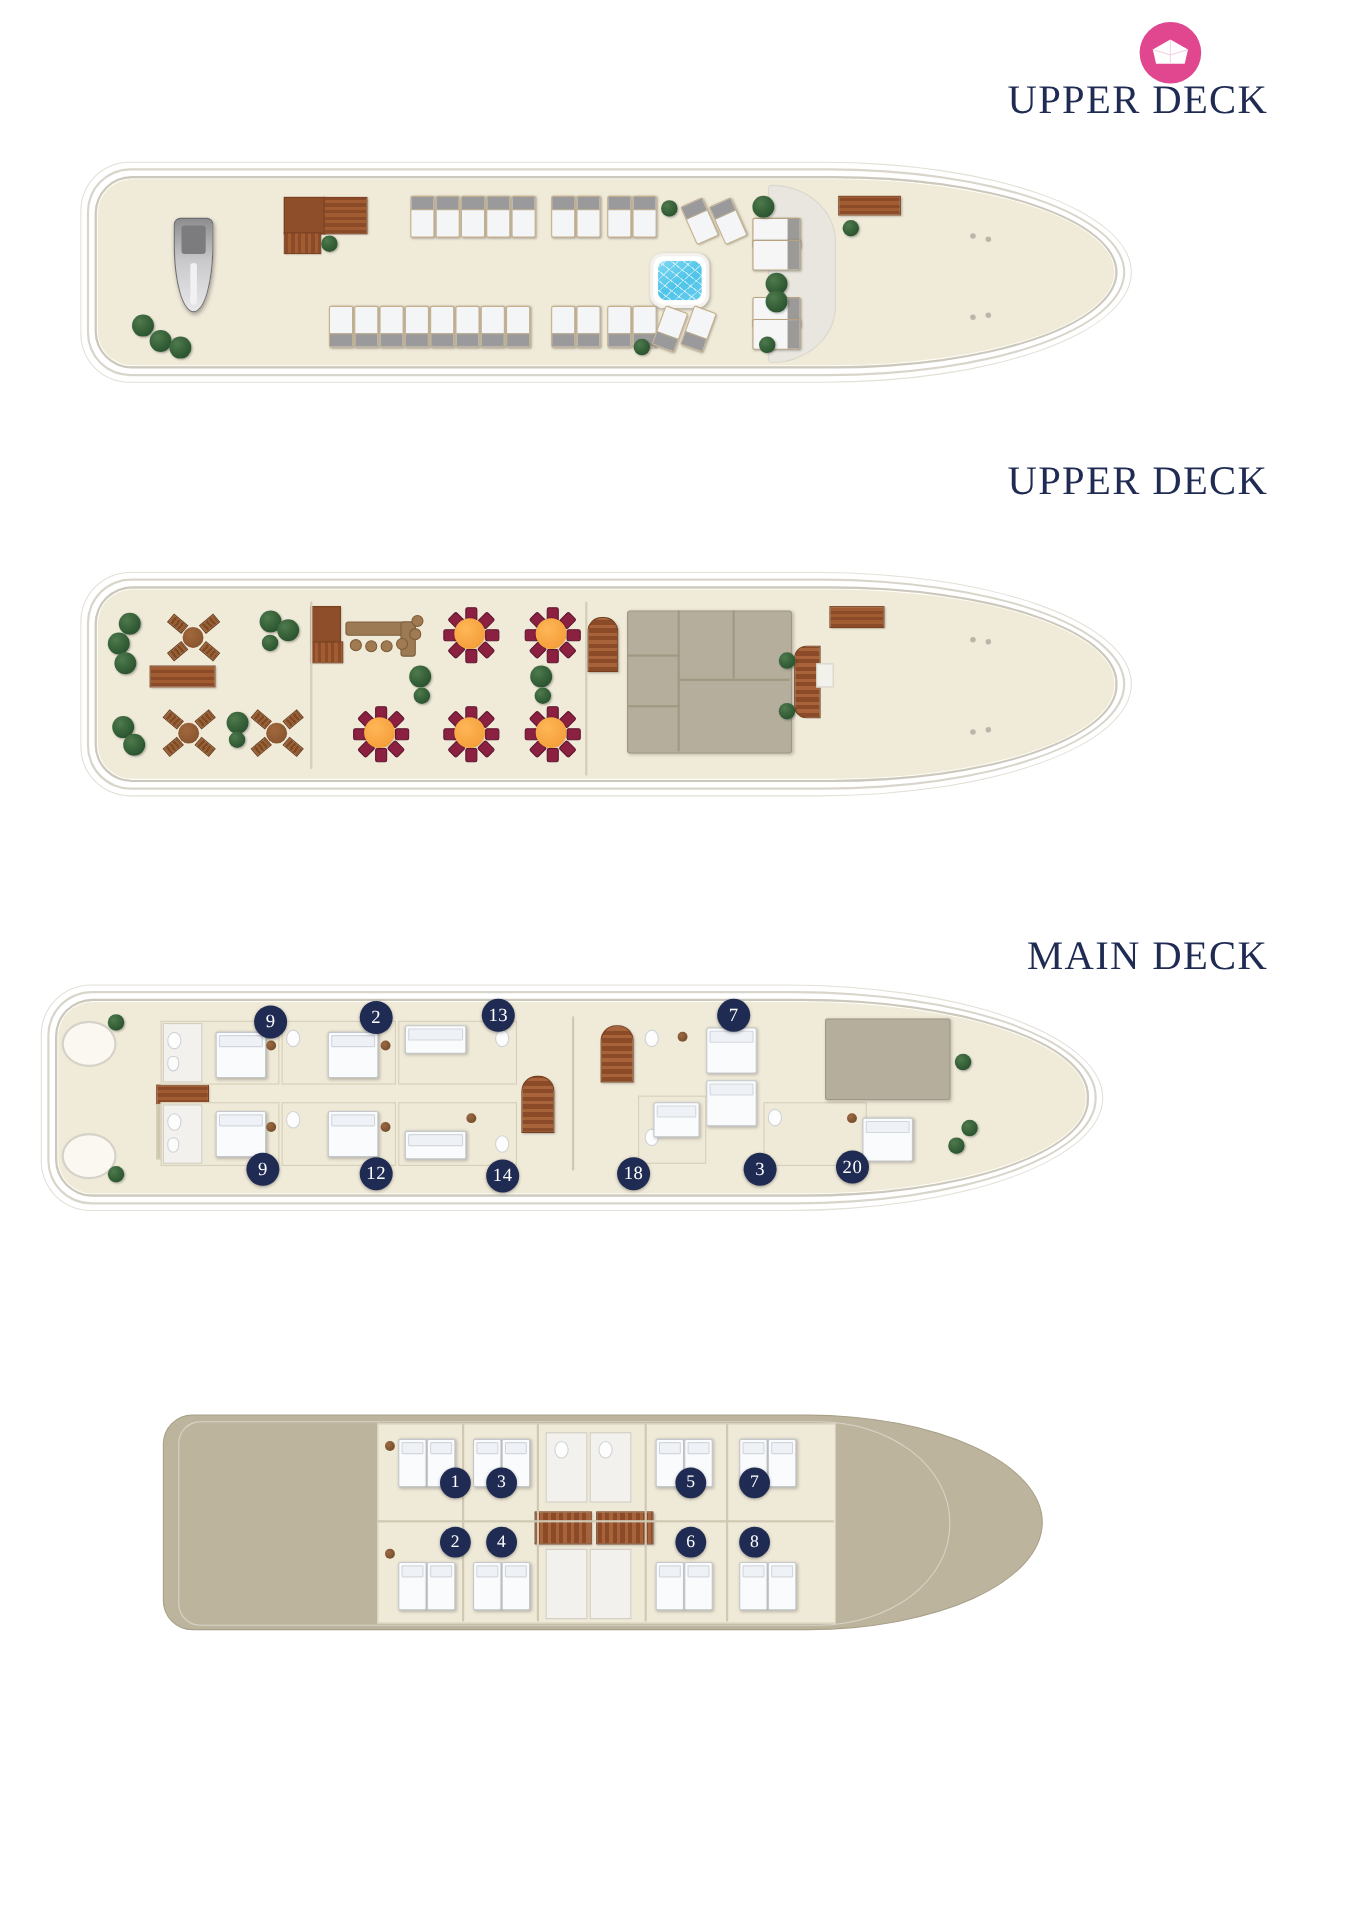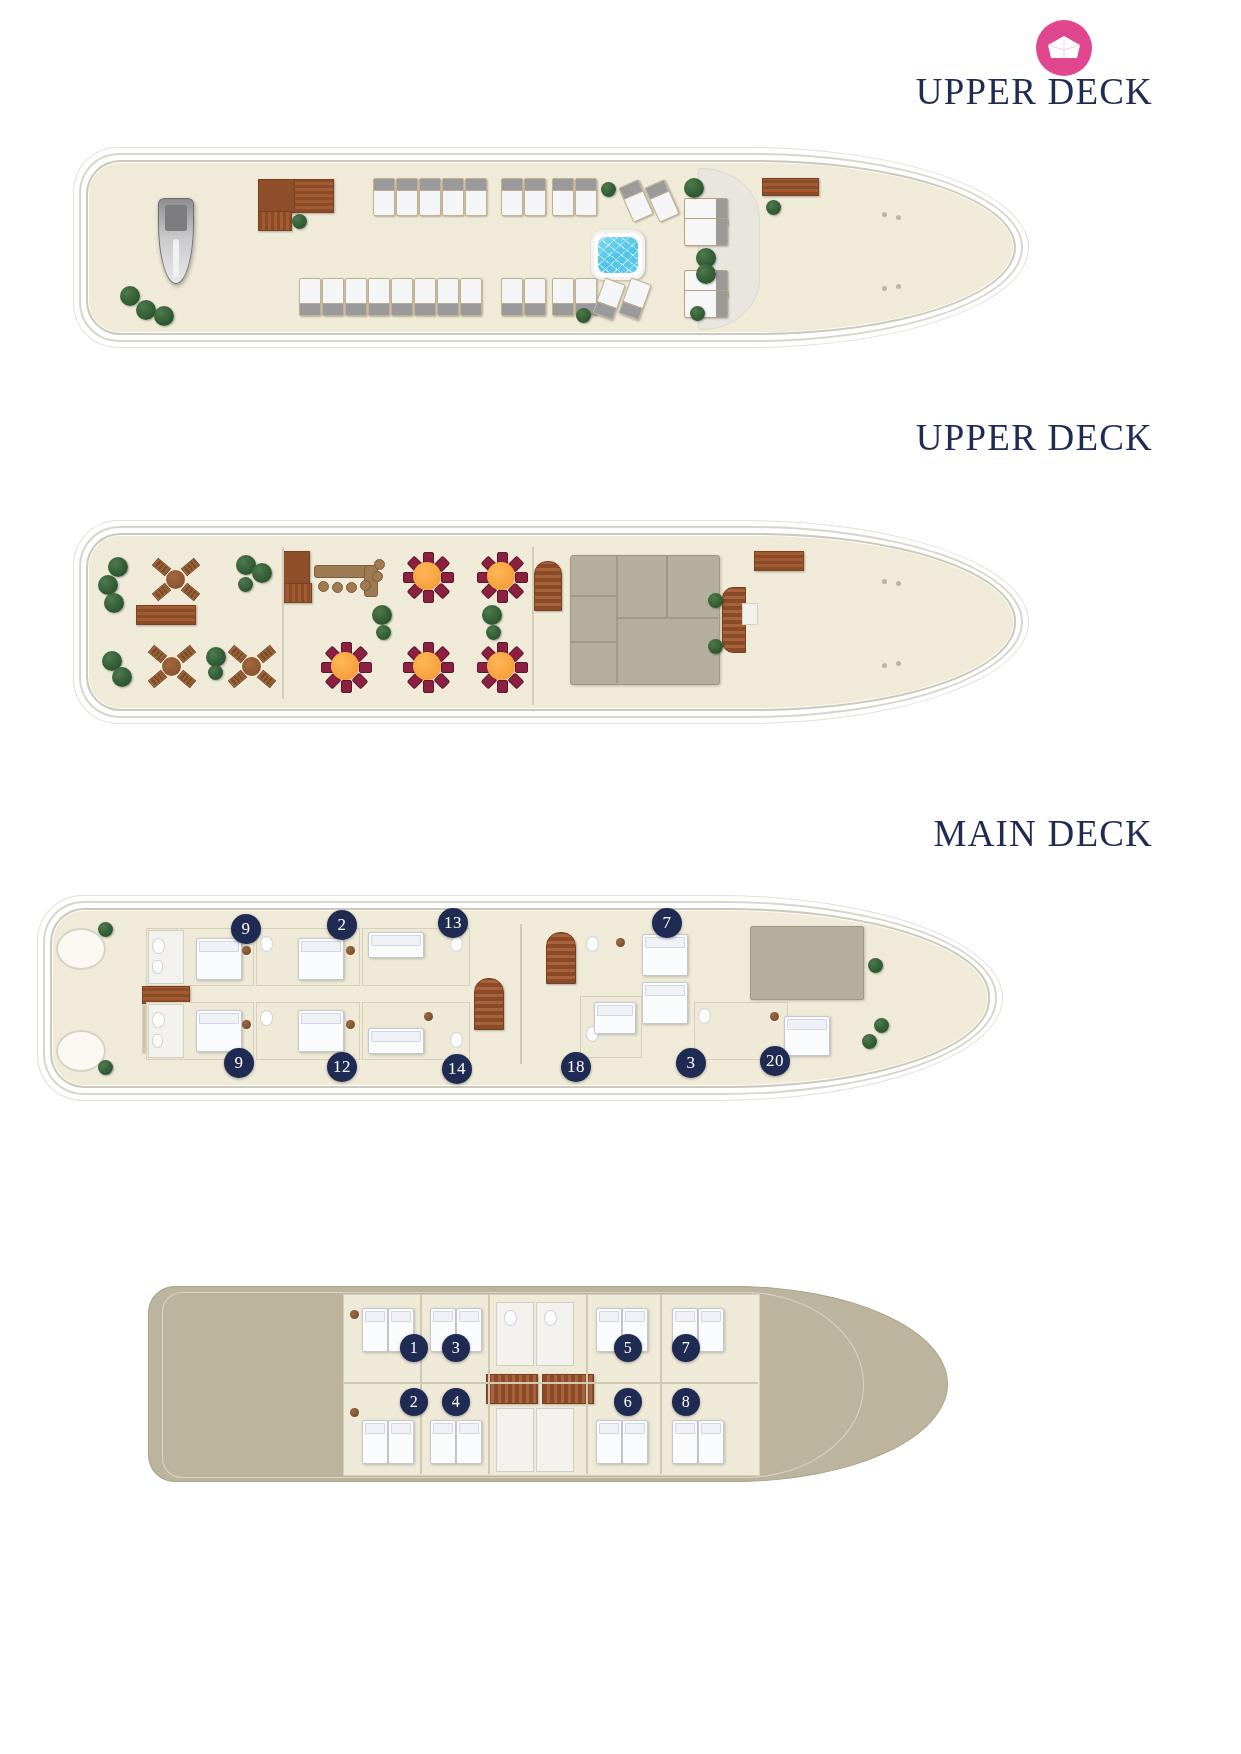--- a/index.html
+++ b/index.html
@@ -17,21 +17,21 @@
   .logo svg{position:absolute;left:11px;top:16px;}
 
   
   .deck-title{
     position:absolute;right:88px;
     font-size:37px;letter-spacing:1.2px;color:#1f2b52;
     font-family:"Liberation Serif", serif;white-space:nowrap;
   }
   #t-sunny{top:70px;}
   #t-upper{top:416px;font-family:Liberation Serif, serif;}
-  #t-main{top:812px;font-family:Liberation Serif, serif;}
+  #t-main{top:848px;font-family:Liberation Serif, serif;}
   #t-lower{top:1190px;}
 
   
   .deck{position:absolute;}
 
   
   .hull-shape{
     position:absolute;inset:0;
     background:#f0ead9;
     border:2px solid #cbc8bd;

